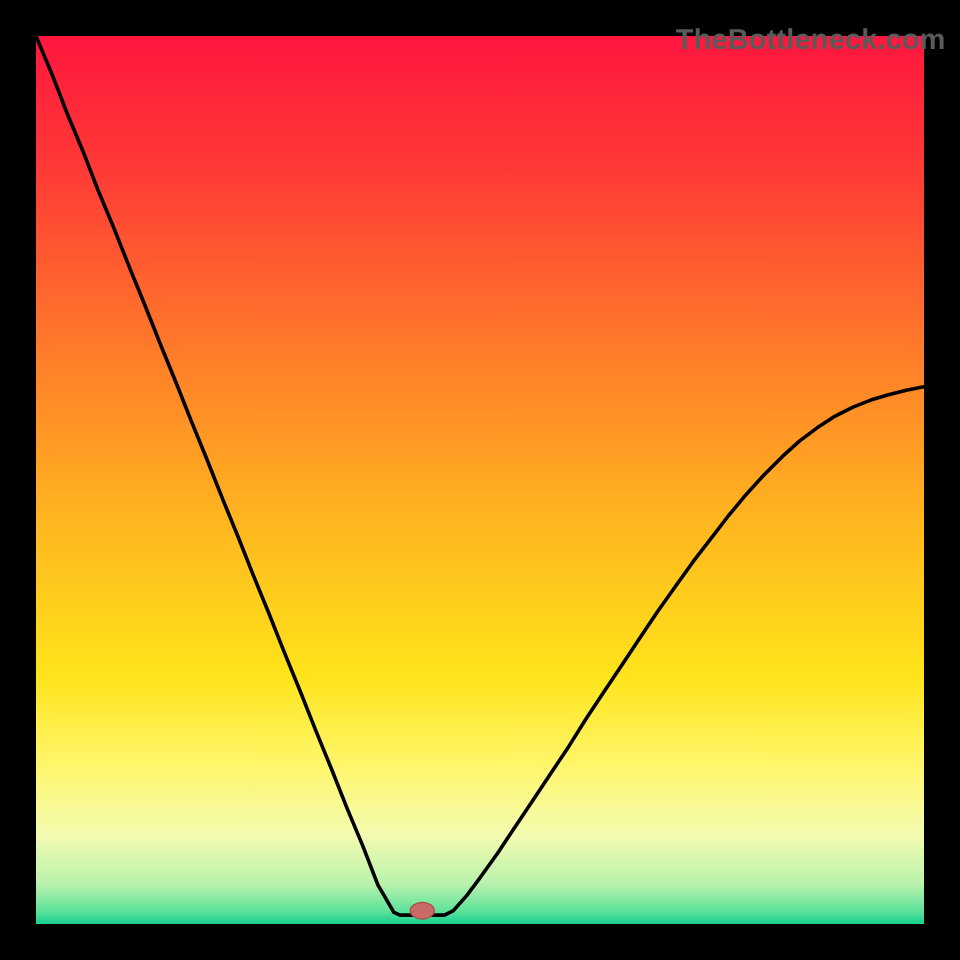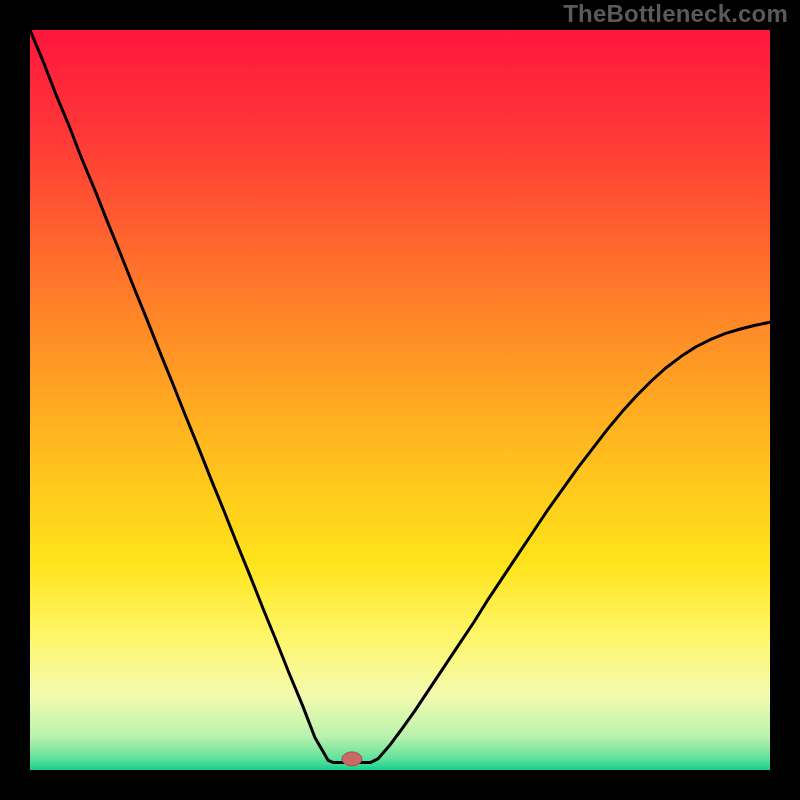--- a/index.html
+++ b/index.html
@@ -12,21 +12,21 @@
     font-family: Arial, Helvetica, sans-serif;
   }
   .frame {
     position: relative;
     width: 800px;
     height: 800px;
     background: #000;
   }
   .watermark {
     position: absolute;
-    top: 0;
+    top: 20px;
     right: 12px;
     color: #5a5a5a;
     font-size: 24px;
     font-weight: 600;
     letter-spacing: 0.2px;
     z-index: 10;
   }
   .plot-area {
     position: absolute;
     left: 30px;

